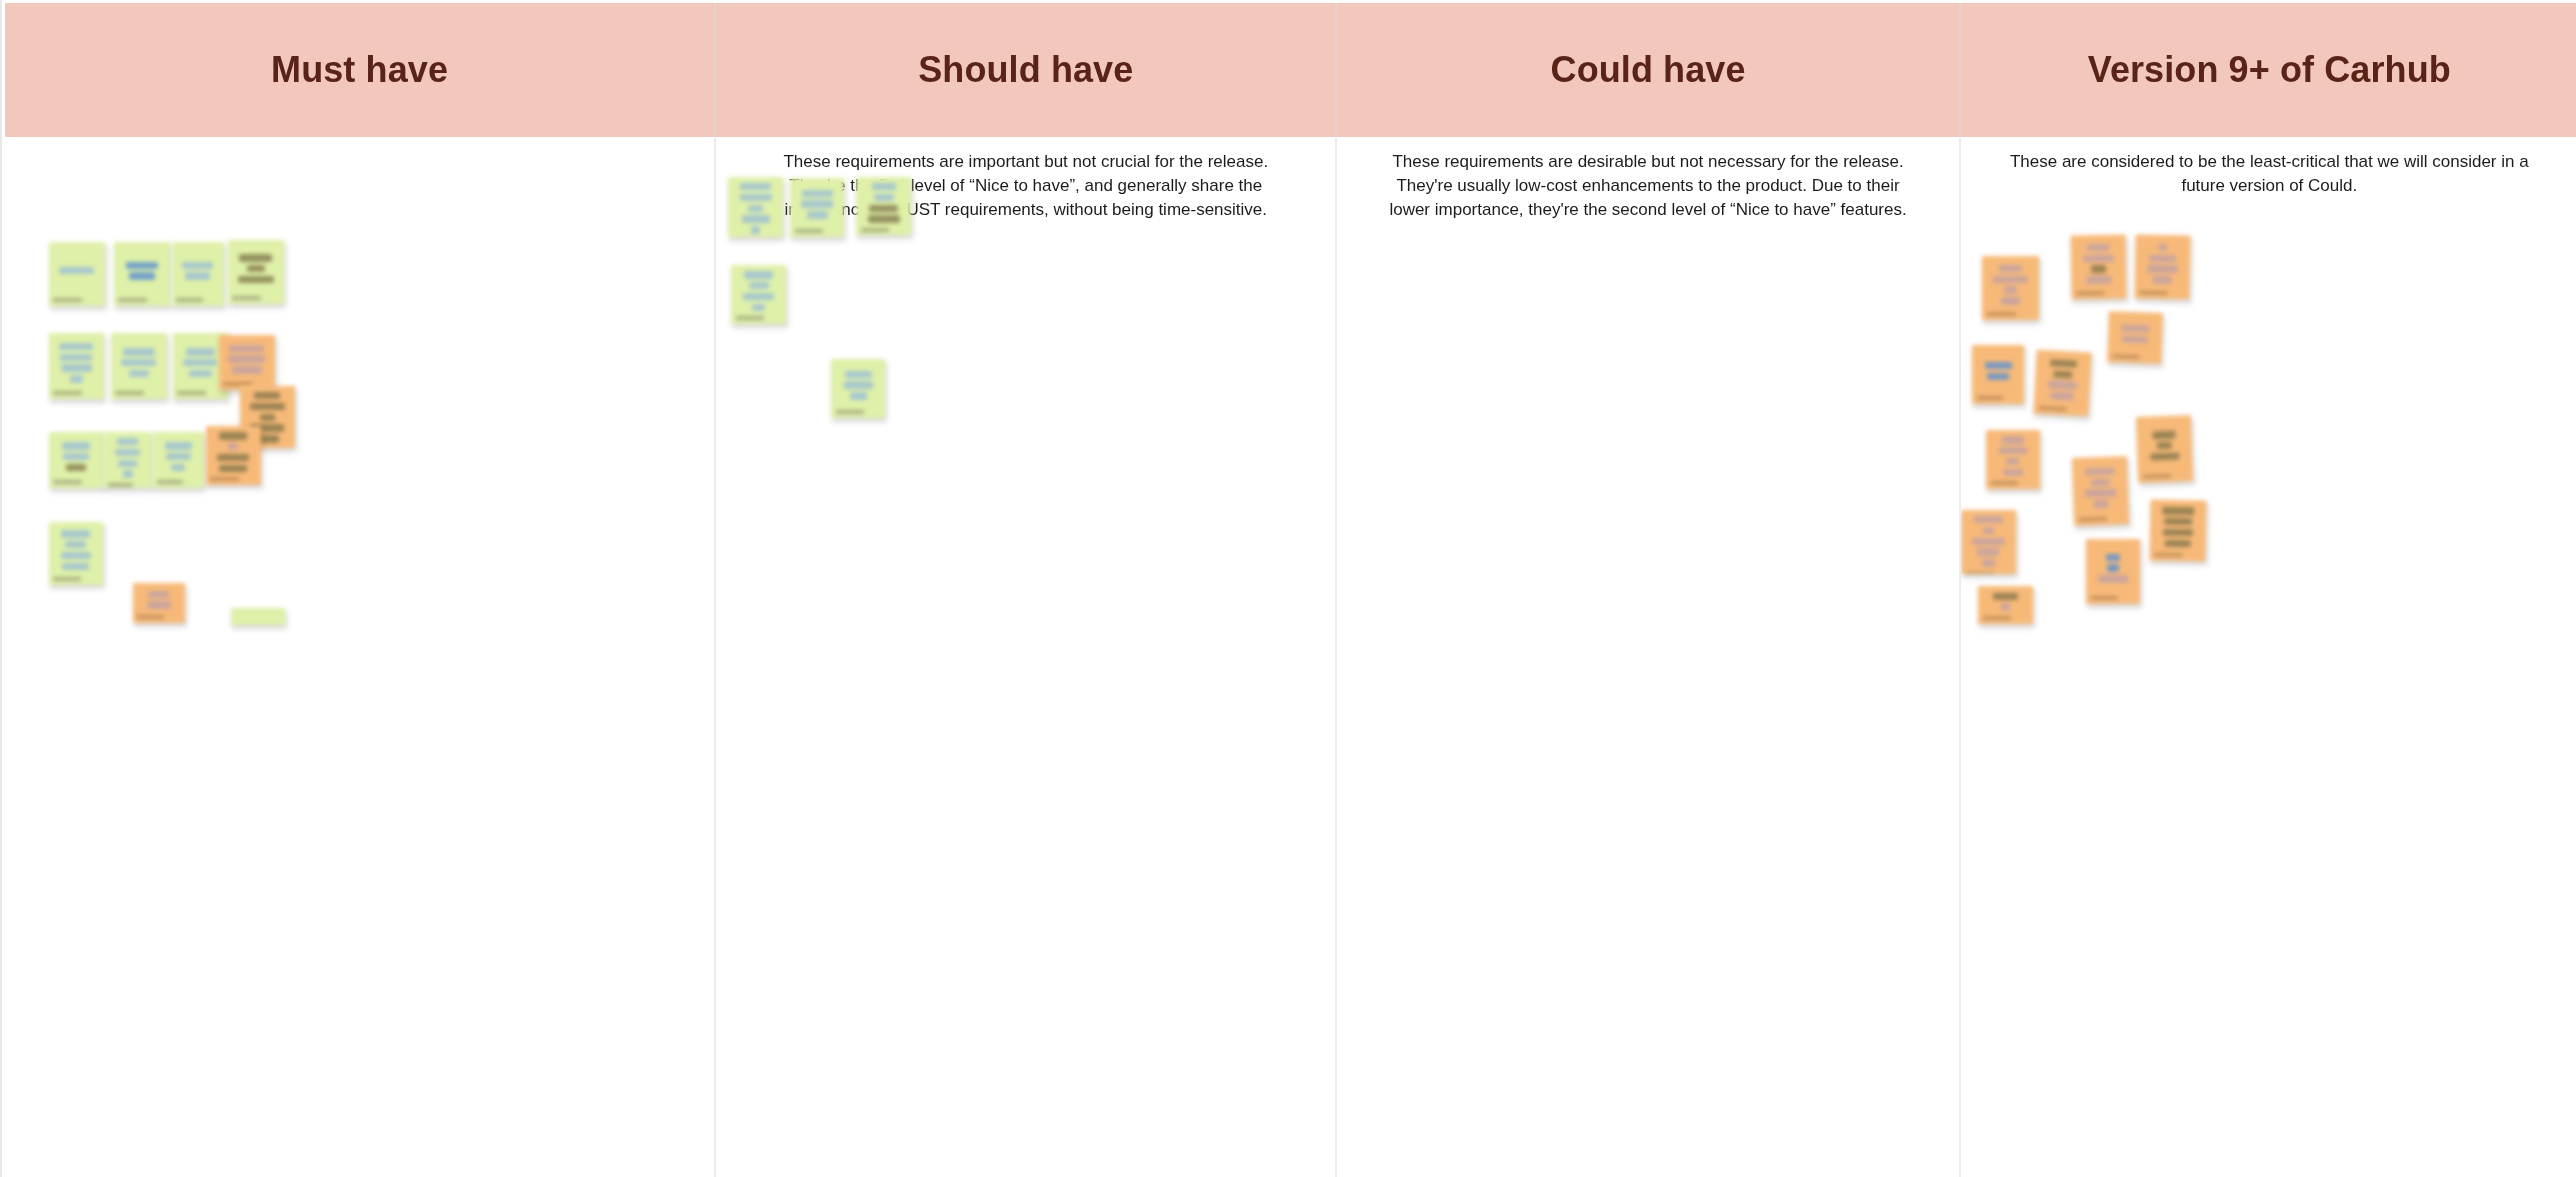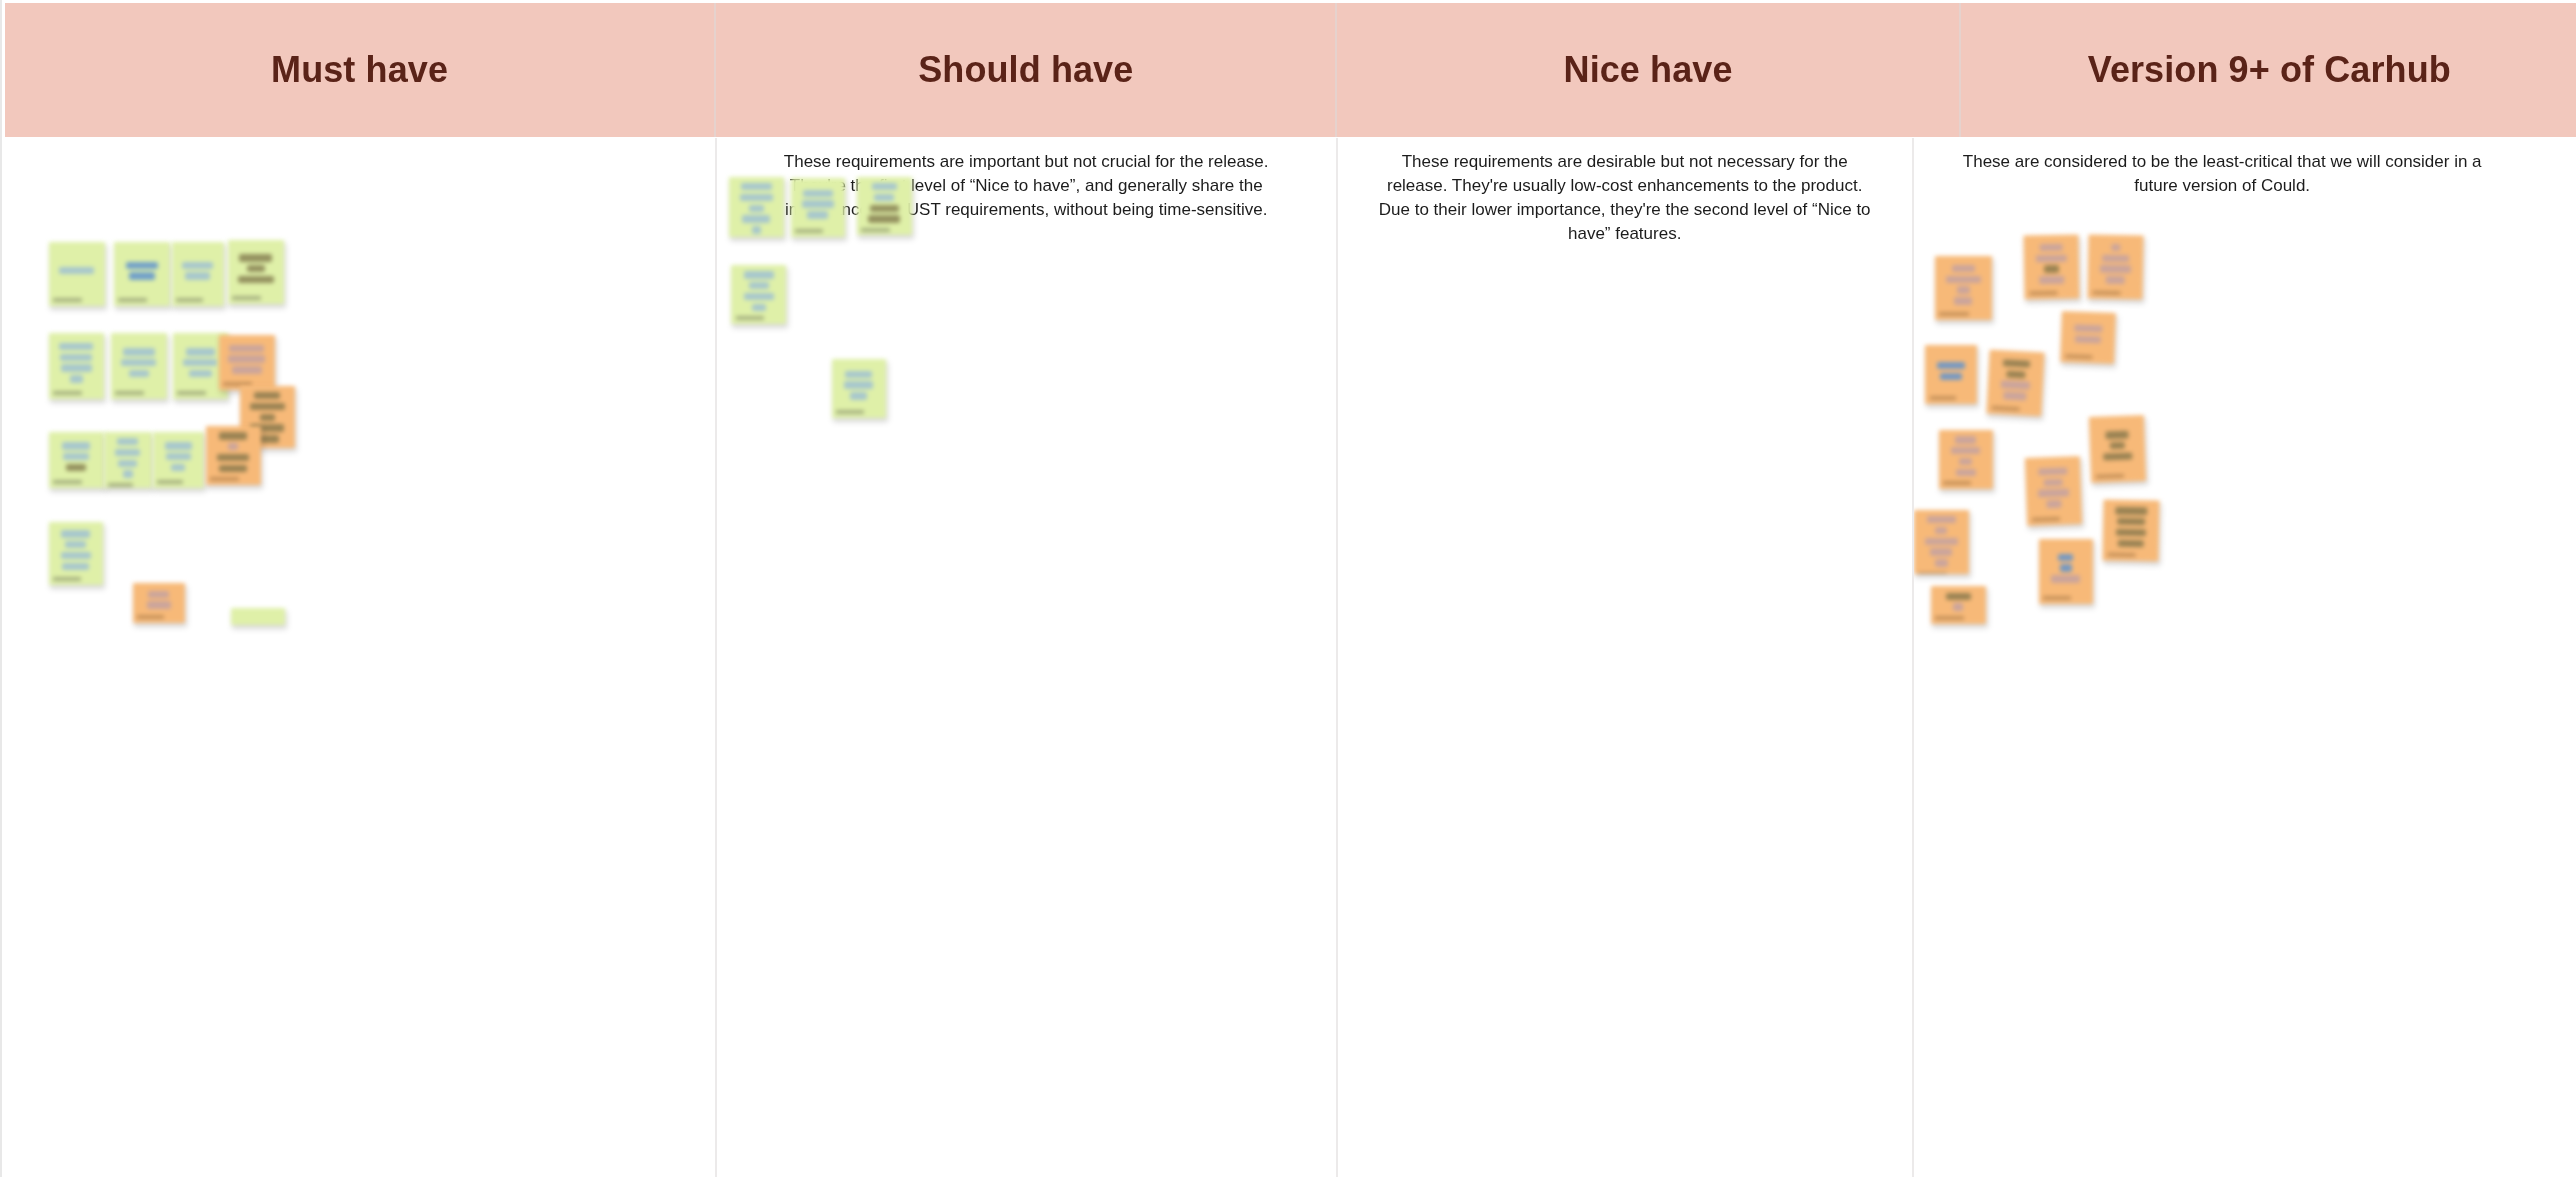--- a/index.html
+++ b/index.html
@@ -129,21 +129,21 @@
 <div id="board">
 
   <div class="header-band">
       <div class="header-cell" style="width: 712px;">
         <div class="header-title">Must have</div>
       </div>
       <div class="header-cell" style="width: 621px;">
         <div class="header-title">Should have</div>
       </div>
       <div class="header-cell" style="width: 624px;">
-        <div class="header-title">Nice have</div>
+        <div class="header-title">Could have</div>
       </div>
       <div class="header-cell" style="width: 617px;">
         <div class="header-title">Version 9+ of Carhub</div>
       </div>
     </div>
 
   <div class="columns">
       <div class="column" style="width: 712px;">
         <div class="notes-layer">
           <div class="note green" style="left: 44px; top: 104px; width: 56px; height: 64px;">
@@ -352,21 +352,21 @@
               <div class="note-line" style="width: 62%;"></div>
               <div class="note-line" style="width: 68%;"></div>
               <div class="note-line" style="width: 40%;"></div>
             </div>
             <div class="note-footer">
               <div class="author"></div>
             </div>
           </div>
         </div>
       </div>
-      <div class="column" style="width: 576px;">
+      <div class="column" style="width: 624px;">
         <div class="col-desc">These requirements are desirable but not necessary for the release. They're usually low-cost enhancements to the product. Due to their lower importance, they're the second level of “Nice to have” features.</div>
         <div class="notes-layer"></div>
       </div>
       <div class="column" style="width: 617px;">
         <div class="col-desc">These are considered to be the least-critical that we will consider in a future version of Could.</div>
         <div class="notes-layer">
           <div class="note orange" style="left: 21px; top: 118px; width: 57px; height: 64px;">
             <div class="note-body">
               <div class="note-line mauve" style="width: 50%;"></div>
               <div class="note-line mauve" style="width: 76%;"></div>

